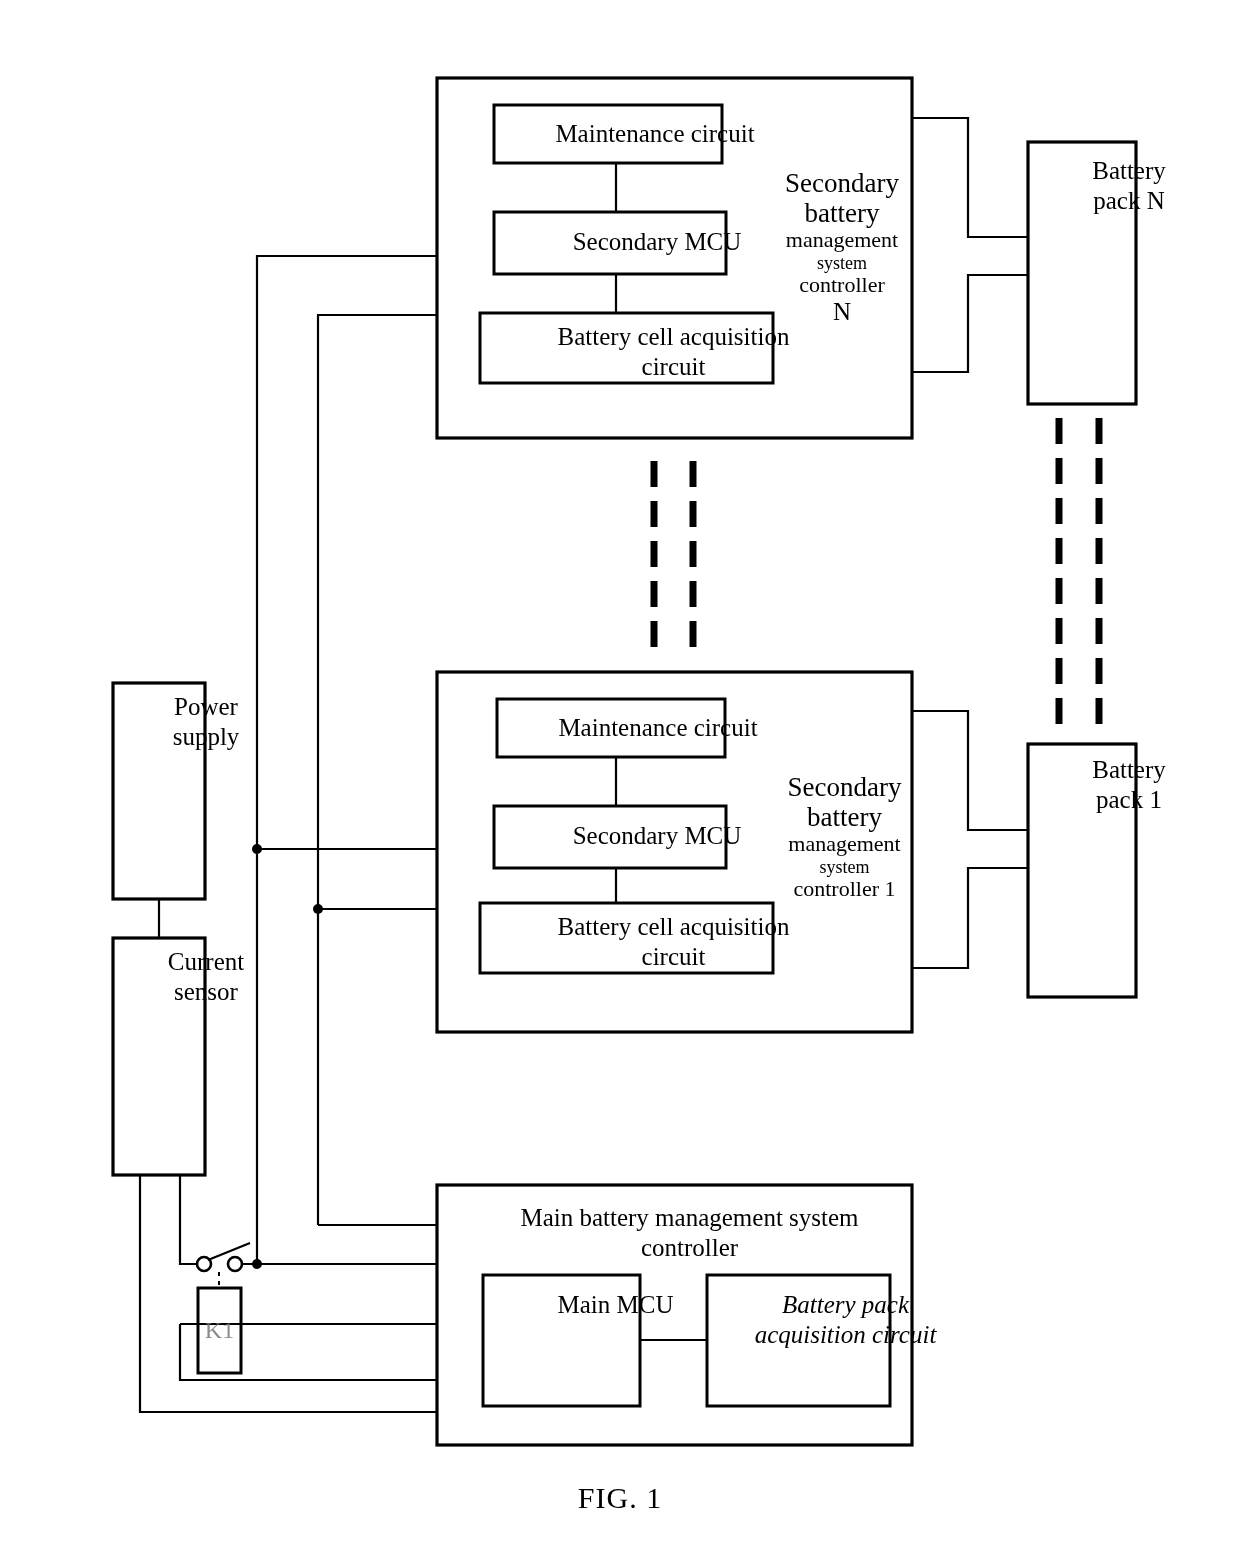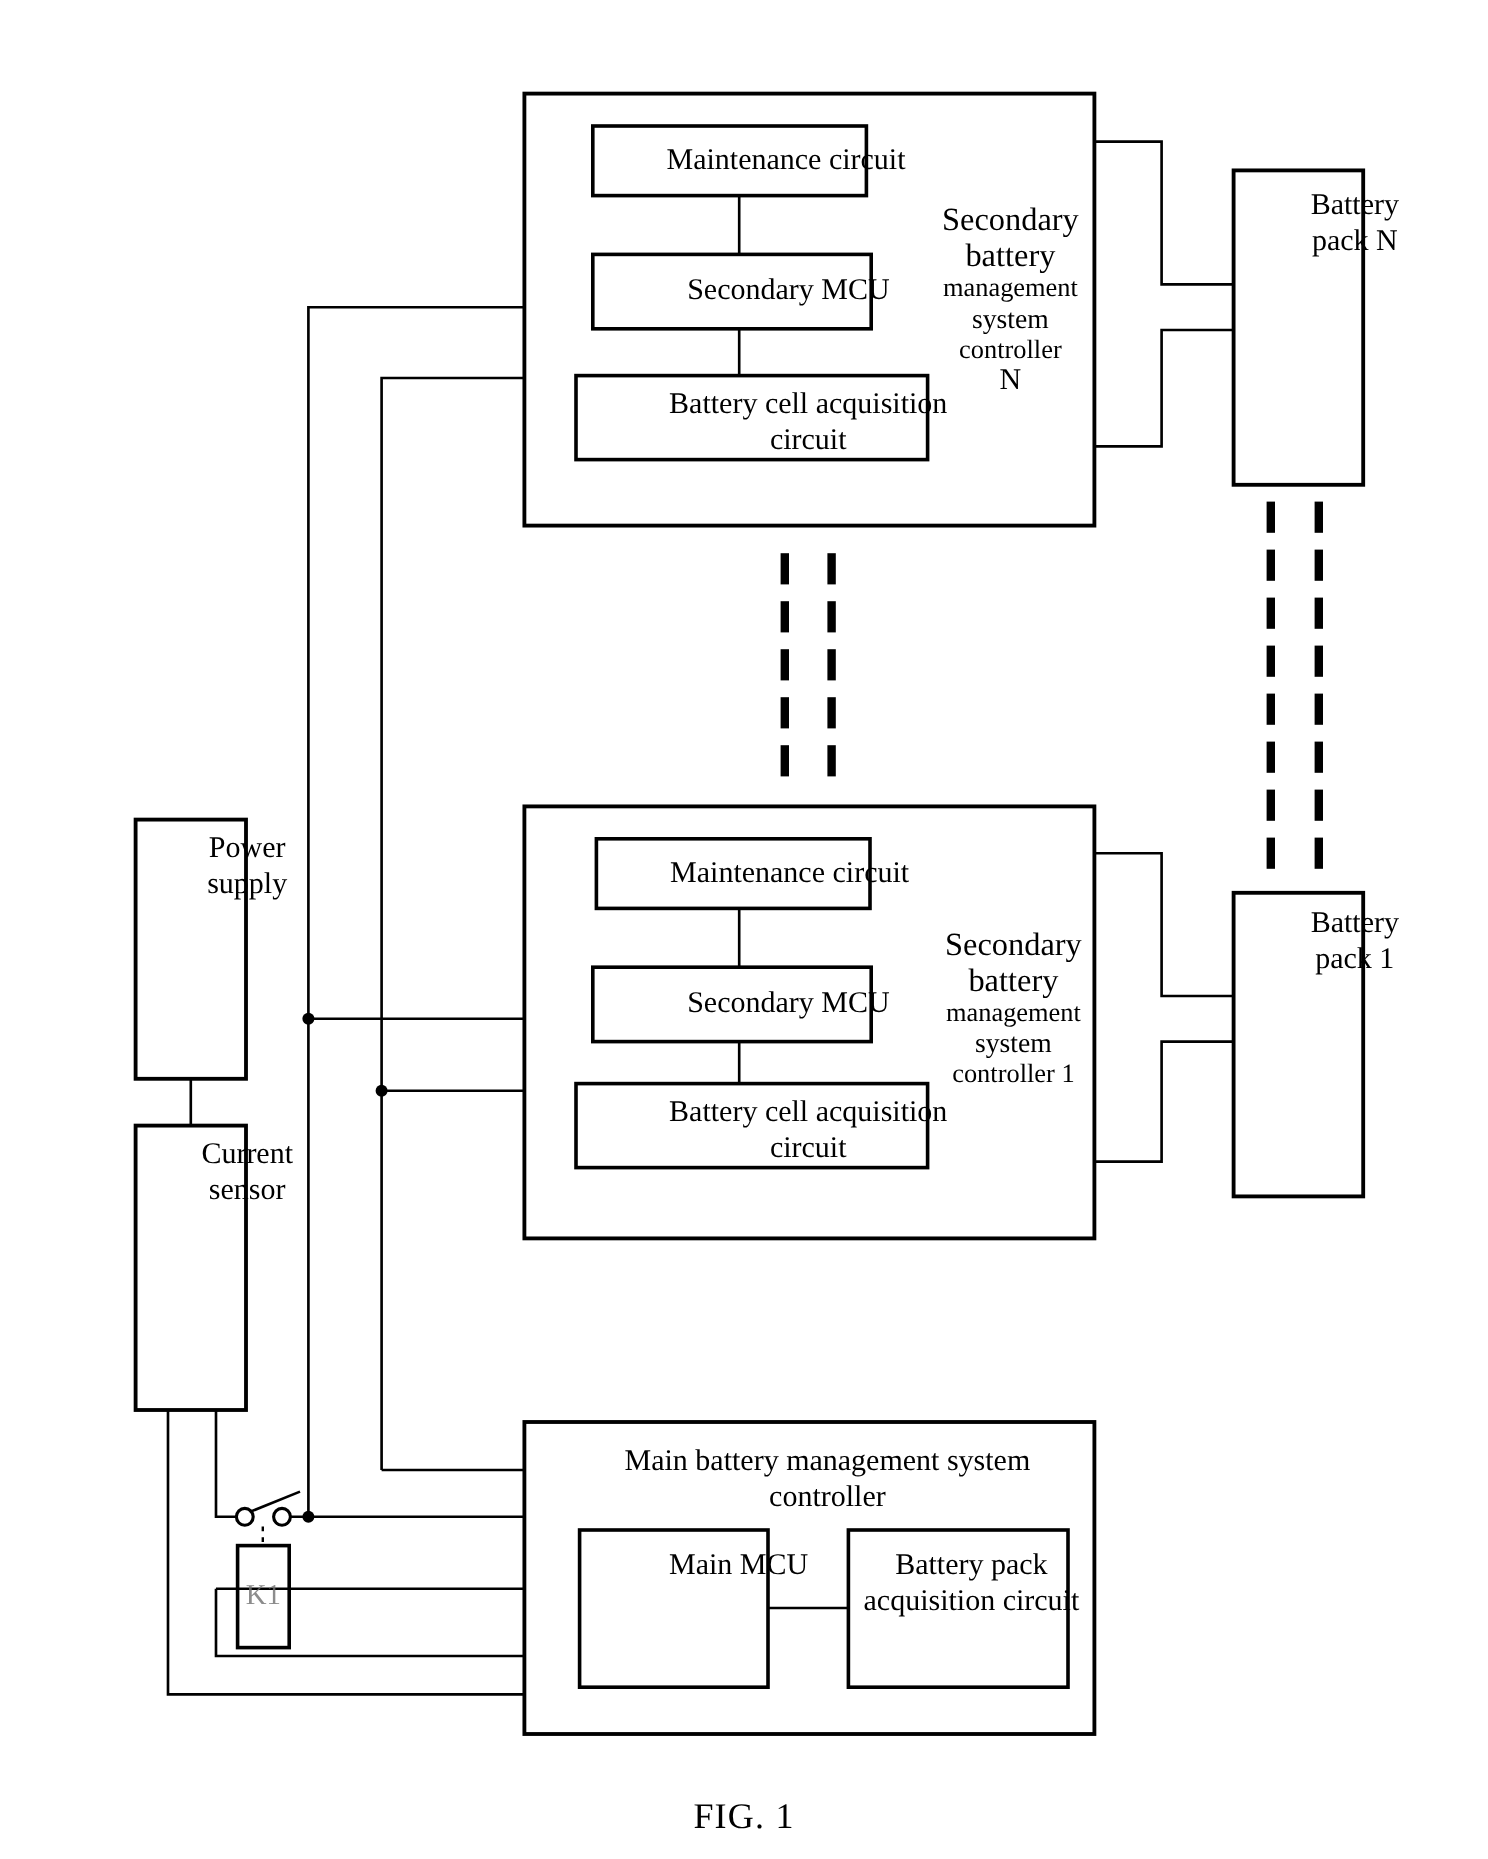--- a/index.html
+++ b/index.html
@@ -30,31 +30,30 @@
     padding-left:47px;
     -webkit-font-smoothing:antialiased;
   }
   .lbl.boxtext{ font-size:25px; }
   .fig-caption{
     position:absolute;
     left:0; right:0;
     text-align:center;
     font-size:30px;
     letter-spacing:1px;
-    margin-top:16px;
   }
   .ctrl-label{
     position:absolute;
     text-align:center;
     line-height:1.12;
   }
   .ctrl-label .l1{ font-size:27px; display:block; }
   .ctrl-label .l2{ font-size:27px; display:block; }
   .ctrl-label .l3{ font-size:22px; display:block; }
-  .ctrl-label .l4{ font-size:23px; display:block; }
+  .ctrl-label .l4{ font-size:18px; display:block; }
   .ctrl-label .l5{ font-size:22px; display:block; }
   .ctrl-label .l6{ font-size:25px; display:block; }
   .k1-label{
     position:absolute;
     font-size:24px;
     text-align:center;
     color:#737373;
     opacity:.82;
   }
 </style>
@@ -205,21 +204,21 @@
     <span class="l2">battery</span>
     <span class="l3">management</span>
     <span class="l4">system</span>
     <span class="l5">controller 1</span>
   </div>
 
   <div class="lbl boxtext" style="left:450px;top:1203px;width:460px;text-align:center;padding-left:19px;box-sizing:border-box;">Main battery management system controller</div>
 
   <div class="lbl boxtext" style="left:483px;top:1290px;width:171px;">Main MCU</div>
 
-  <div class="lbl boxtext" style="left:666px;top:1290px;width:193px;">
+  <div class="lbl boxtext" style="left:702px;top:1290px;width:193px;font-style:italic;">
     <span>Battery pack</span><br>
     <span>acquisition circuit</span>
   </div>
 
   <div class="lbl boxtext" style="left:113px;top:692px;width:92px;">
     <span>Power</span><br>
     <span>supply</span>
   </div>
 
   <div class="lbl boxtext" style="left:110px;top:947px;width:98px;">

